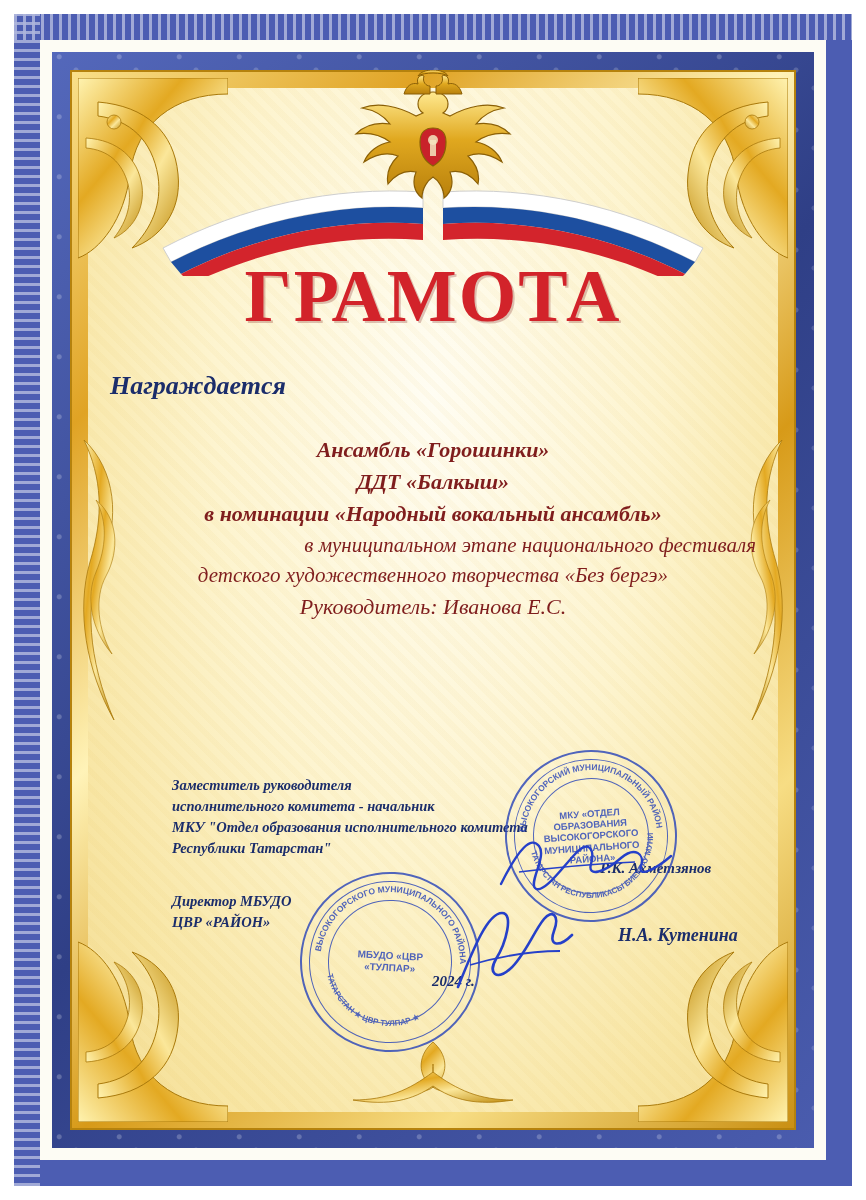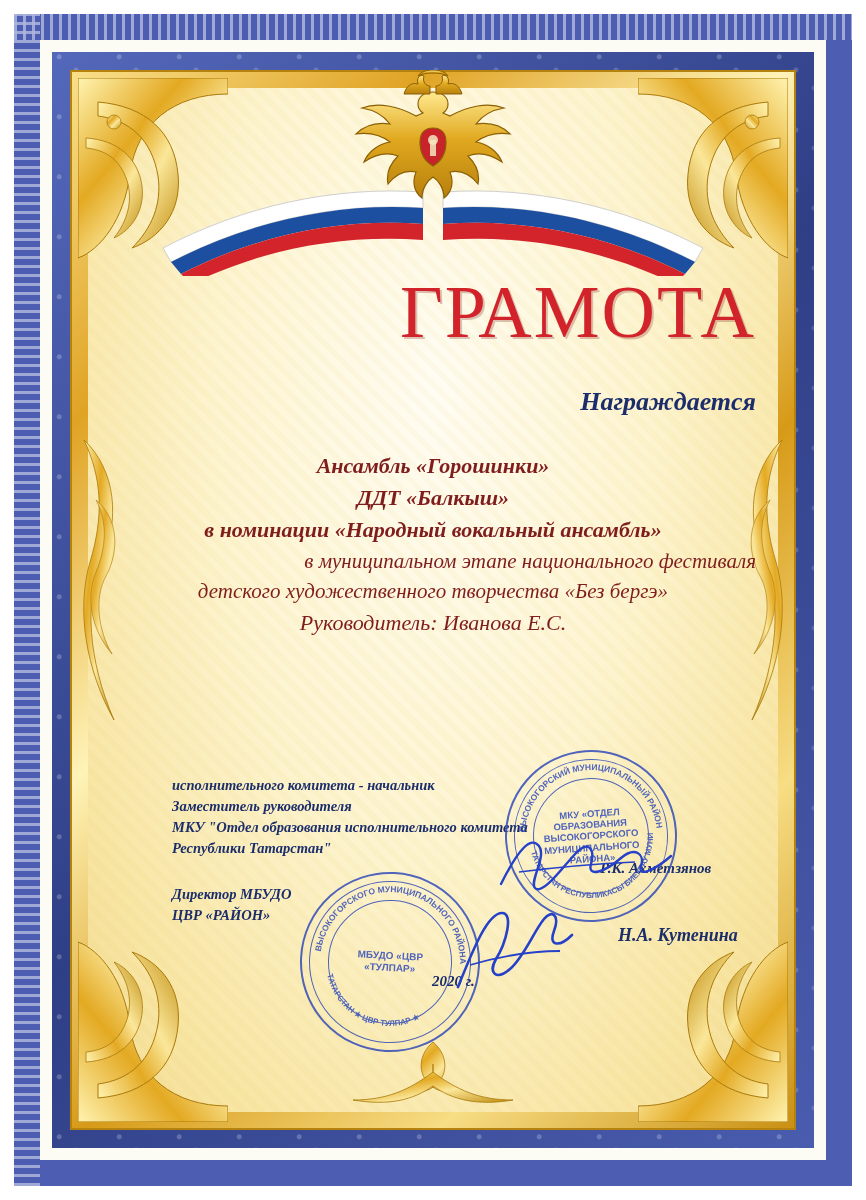--- a/index.html
+++ b/index.html
@@ -138,32 +138,32 @@
   .crest svg{width:100%;height:100%;display:block;}
 
   
   .content {
     position: absolute;
     left: 110px;
     right: 110px;
     top: 255px;
   }
   .title {
-    text-align: right;
+    text-align: center;
     font-family: "Liberation Serif", serif;
-    font-weight: normal;
+    font-weight: bold;
     font-size: 74px;
     letter-spacing: 2px;
     color: #d2232a;
     text-shadow: 2px 2px 0 rgba(120,20,20,.25);
     line-height: 1;
-    margin-top: 20px;
+    margin-top: 4px;
   }
   .subtitle {
-    text-align: right;
+    text-align: left;
     font-family: "Liberation Serif", serif;
     font-style: italic;
     font-weight: bold;
     font-size: 26px;
     color: #1b2d6b;
     margin-top: 38px;
   }
   .recipient {
     margin-top: 33px;
     text-align: center;
@@ -184,21 +184,21 @@
     position: absolute;
     left: 172px;
     top: 775px;
     width: 520px;
     color: #1b2d6b;
     font-style: italic;
     font-size: 14.5px;
     line-height: 1.45;
     font-weight: bold;
   }
-  .sig-block .row2 { margin-top: 25px; }
+  .sig-block .row2 { margin-top: 32px; }
   .sig-name-1 {
     position: absolute;
     left: 600px;
     top: 860px;
     color: #1b2d6b;
     font-style: italic;
     font-weight: bold;
     font-size: 15px;
   }
   .sig-name-2 {
@@ -385,31 +385,31 @@
       <div class="l1">Ансамбль «Горошинки»</div>
       <div class="l2">ДДТ «Балкыш»</div>
       <div class="l4">в номинации «Народный вокальный ансамбль»</div>
       <div class="l5">в муниципальном этапе национального фестиваля</div>
       <div class="l6">детского художественного творчества «Без бергэ»</div>
       <div class="l7">Руководитель: Иванова Е.С.</div>
     </div>
   </div>
 
   <div class="sig-block">
+    <div>Заместитель руководителя</div>
     <div>исполнительного комитета - начальник</div>
-    <div>Заместитель руководителя</div>
     <div>МКУ "Отдел образования исполнительного комитета</div>
     <div>Республики Татарстан"</div>
     <div class="row2">Директор МБУДО</div>
     <div>ЦВР «РАЙОН»</div>
   </div>
 
   <div class="sig-name-1">Р.К. Ахметзянов</div>
   <div class="sig-name-2">Н.А. Кутенина</div>
-  <div class="year">2020 г.</div>
+  <div class="year">2024 г.</div>
 
   <div class="stamp stamp-1">
     <div class="ring"></div>
     <div class="ring2"></div>
     <div class="arc">
       <svg viewBox="0 0 168 168" xmlns="http://www.w3.org/2000/svg">
         <defs>
           <path id="arcTop1" d="M 18,84 A 66,66 0 0 1 150,84"></path>
           <path id="arcBot1" d="M 22,84 A 62,62 0 0 0 146,84"></path>
         </defs>

